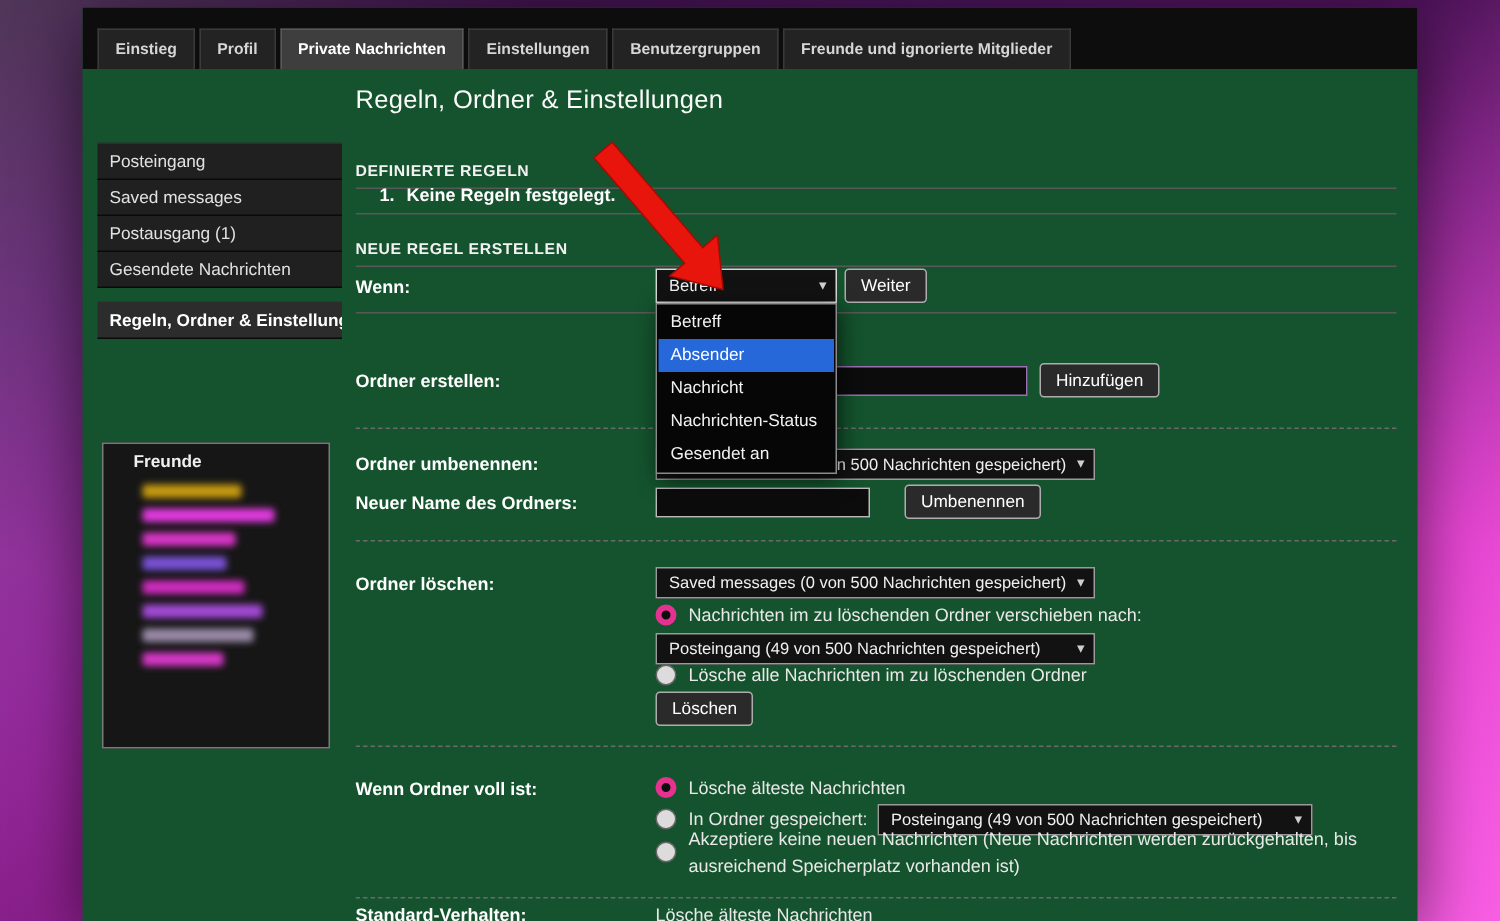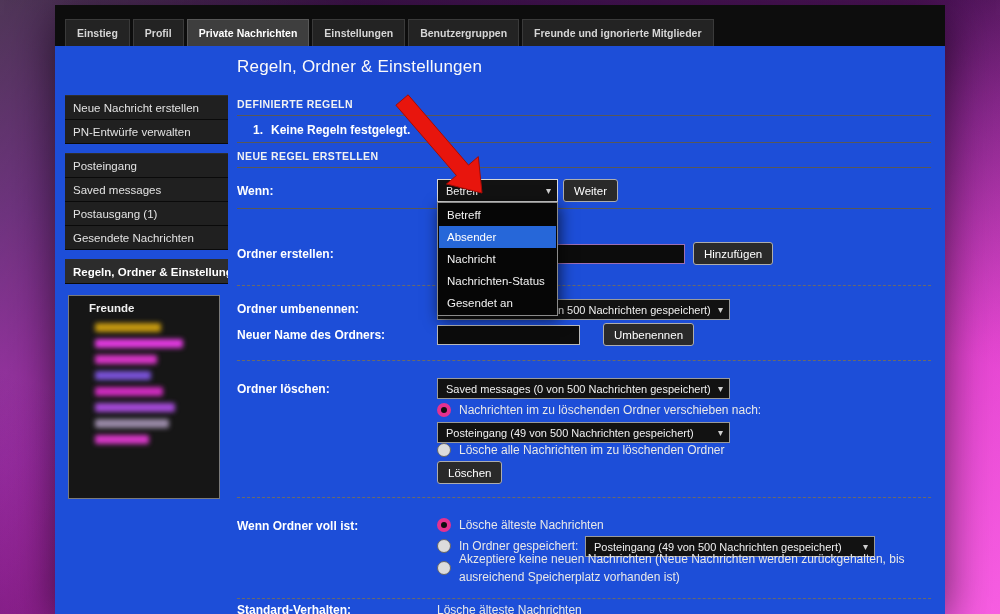--- a/index.html
+++ b/index.html
@@ -13,21 +13,21 @@
       linear-gradient(200deg, rgba(10,0,20,.45) 0%, rgba(10,0,20,0) 38%),
       linear-gradient(160deg, #2e1038 0%, #5c1a6e 22%, #a125a8 48%, #d92ec6 72%, #ef3fd8 100%);
   }
   .wallpaper::after { content:""; position:absolute; inset:0;
     background: linear-gradient(300deg, rgba(255,120,235,.55) 0%, rgba(255,120,235,0) 30%),
                 linear-gradient(20deg, rgba(40,5,60,.4) 0%, rgba(40,5,60,0) 25%);
   }
 
   
   .window { position:absolute; left:55px; top:5px; width:890px; height:609px;
-    background:#1d4ed8; box-shadow:0 10px 42px rgba(0,0,0,.6); overflow:hidden; }
+    background:#14532d; box-shadow:0 10px 42px rgba(0,0,0,.6); overflow:hidden; }
 
   
   .tabbar { position:absolute; left:0; top:0; width:100%; height:41px; background:#0d0d0d;
     display:flex; align-items:flex-end; padding-left:10px; }
   .tab { height:27px; display:flex; align-items:center; padding:0 11px; margin-right:3px;
     background:#232323; color:#d6d6d6; font-size:10.5px; font-weight:bold; white-space:nowrap;
     border:1px solid #3a3a3a; border-bottom:none; cursor:default; }
   .tab.active { background:#3e3e3e; color:#fff; border-color:#585858; }
 
   
@@ -49,21 +49,21 @@
   .friend-list .friend-bar:nth-child(4){width:56px;}
   .friend-list .friend-bar:nth-child(5){width:68px;}
   .friend-list .friend-bar:nth-child(6){width:80px;}
   .friend-list .friend-bar:nth-child(7){width:74px;}
   .friend-list .friend-bar:nth-child(8){width:54px;}
 
   
   .content { position:absolute; left:182px; top:40px; width:700px; height:569px; overflow:hidden; }
   .page-title { position:absolute; left:0; top:12px; font-size:17px; font-weight:500; color:#fafafa; letter-spacing:.2px; }
   .sec-h { position:absolute; left:0; width:694px; font-size:10.5px; font-weight:bold; color:#f2f2f2;
-    letter-spacing:.4px; padding-bottom:5px; border-bottom:1px solid #585858; }
+    letter-spacing:.4px; padding-bottom:5px; border-bottom:1px solid #585858;margin-top:10px; }
   .hr { position:absolute; left:0; width:694px; border-top:1px solid #585858; height:0; }
   .hr.dashed { border-top:1px dashed #6a6a6a; }
   .lbl { position:absolute; font-size:12px; font-weight:bold; color:#ffffff; white-space:nowrap; }
   .txt { position:absolute; font-size:12px; color:#e8e8e8; white-space:nowrap; }
   .txt.wrap { white-space:normal; line-height:18px; }
   .rule-line { font-weight:bold; color:#fff; }
   .rule-line .num { margin-right:8px; }
 
   .select { position:absolute; height:21px; background:#121212; border:1px solid #9a9a9a; color:#f0f0f0;
     font-size:11px; display:flex; align-items:center; padding:0 6px 0 8px; cursor:default; }
@@ -103,24 +103,20 @@
     <div class="tabbar">
       <div class="tab">Einstieg</div>
       <div class="tab">Profil</div>
       <div class="tab active">Private Nachrichten</div>
       <div class="tab">Einstellungen</div>
       <div class="tab">Benutzergruppen</div>
       <div class="tab">Freunde und ignorierte Mitglieder</div>
     </div>
 
     <div class="sidebar">
-      <div class="sb-group">
-        <div class="sb-item">Neue Nachricht erstellen</div>
-        <div class="sb-item">PN-Entwürfe verwalten</div>
-      </div>
       <div class="sb-group">
         <div class="sb-item">Posteingang</div>
         <div class="sb-item">Saved messages</div>
         <div class="sb-item">Postausgang (1)</div>
         <div class="sb-item">Gesendete Nachrichten</div>
       </div>
       <div class="sb-group">
         <div class="sb-item active">Regeln, Ordner &amp; Einstellungen</div>
       </div>
     </div>

